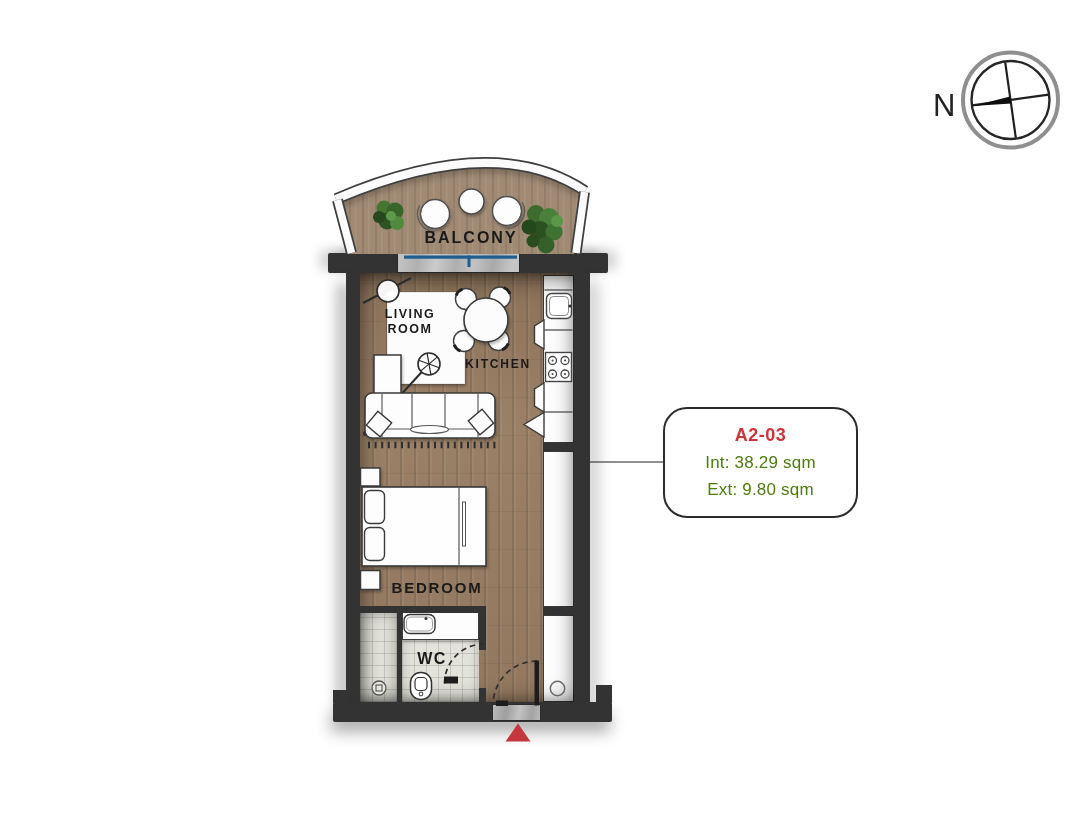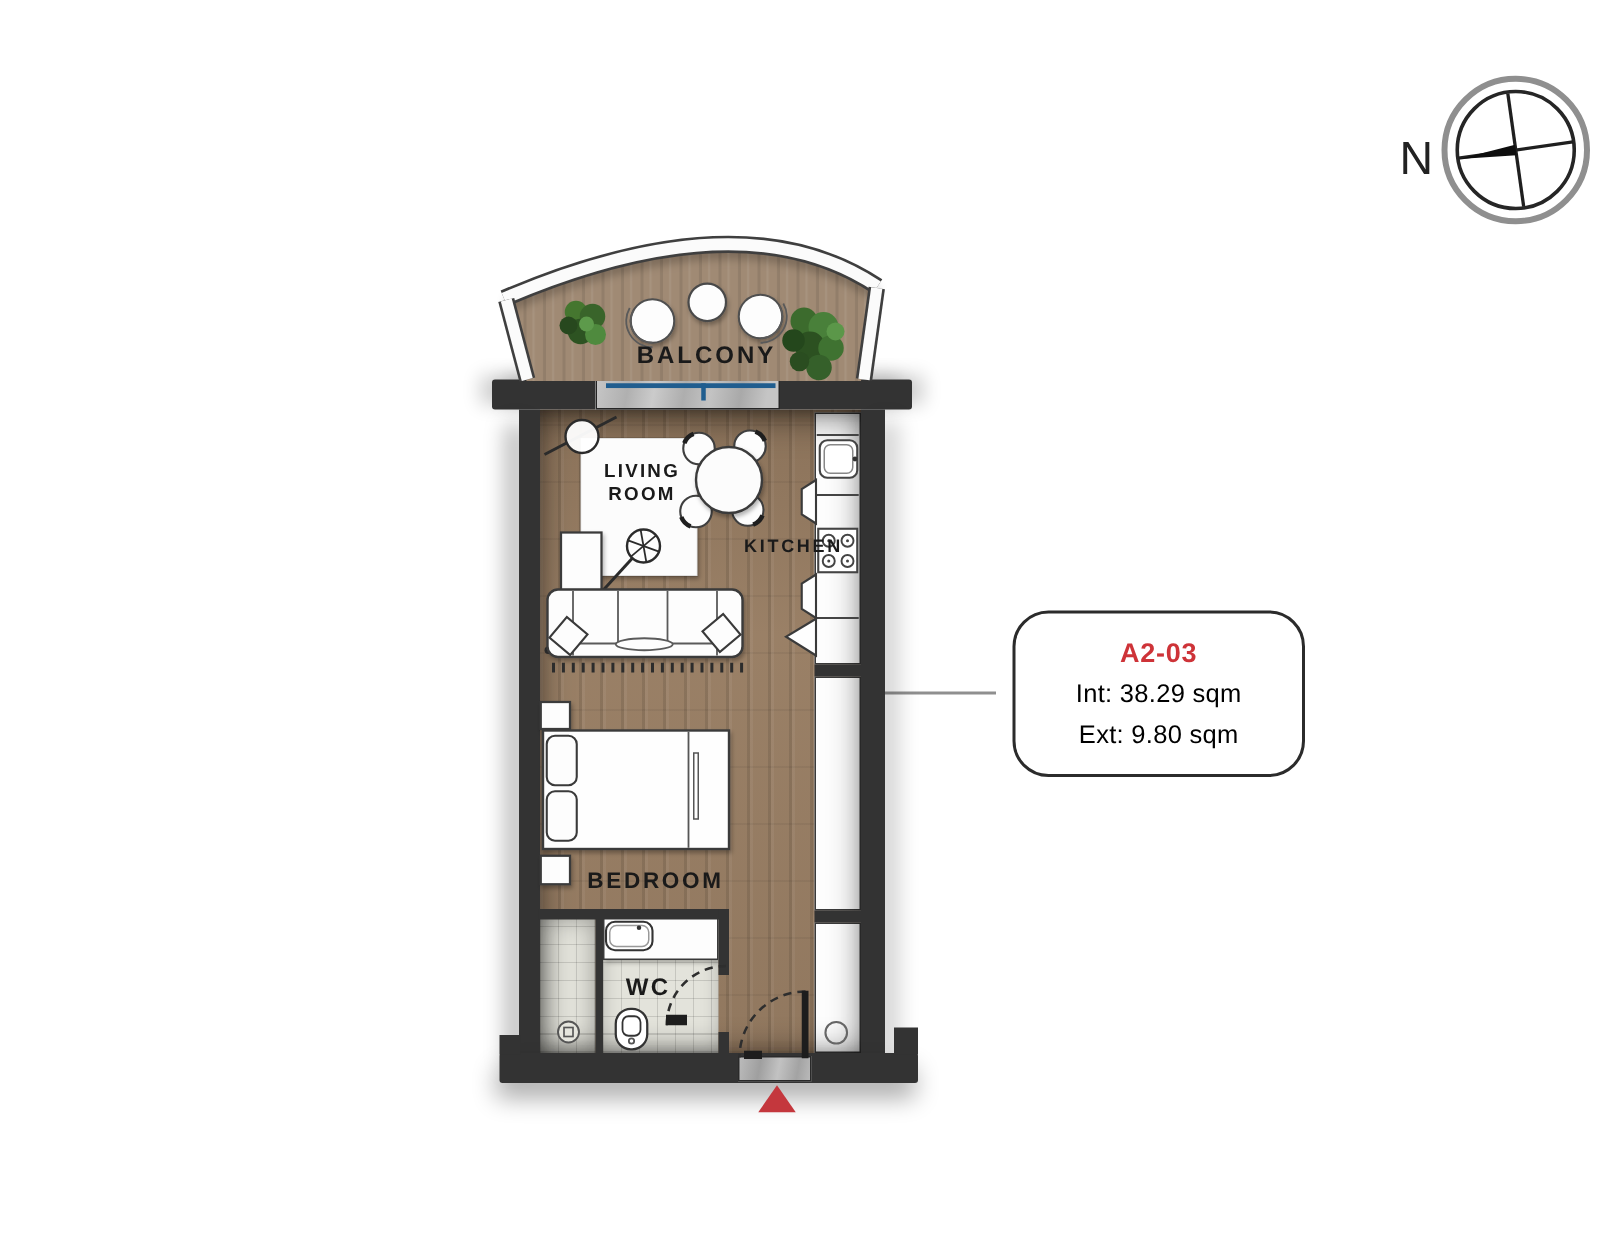--- a/index.html
+++ b/index.html
@@ -52,31 +52,31 @@
     box-shadow:inset 0 0 0 1px #262626;}
   #doormat{left:492px;top:704px;width:49px;height:17px;z-index:3;
     background:linear-gradient(100deg,#bdbdbd 0%,#9f9f9f 30%,#c2c2c2 55%,#a3a3a3 80%,#bcbcbc 100%);
     box-shadow:inset 0 0 0 1px #2a2a2a;}
   
   #furniture-svg{left:0;top:0;z-index:4;}
   #balcony-svg{left:0;top:0;z-index:5;}
   
   .label{position:absolute;z-index:6;font-weight:bold;color:#1a1a1a;text-align:center;}
   #lbl-balcony{left:419px;top:229px;width:104px;font-size:16px;letter-spacing:2px;}
-  #lbl-living{left:388px;top:307px;width:80px;font-size:12.5px;line-height:15px;letter-spacing:1.5px;}
-  #lbl-kitchen{left:479px;top:357px;width:100px;font-size:12px;letter-spacing:1.8px;white-space:nowrap;}
+  #lbl-living{left:370px;top:307px;width:80px;font-size:12.5px;line-height:15px;letter-spacing:1.5px;}
+  #lbl-kitchen{left:448px;top:357px;width:100px;font-size:12px;letter-spacing:1.8px;white-space:nowrap;}
   #lbl-bedroom{left:387px;top:579px;width:100px;font-size:15px;letter-spacing:1.8px;white-space:nowrap;}
   #lbl-wc{left:407px;top:650px;width:50px;font-size:16px;letter-spacing:1.5px;}
   
   #leader-line{left:589px;top:461px;width:75px;height:2px;background:#8f8f8f;z-index:1;}
   #unit-card{left:663px;top:407px;width:195px;height:111px;z-index:6;background:#ffffff;
     border:2px solid #2b2b2b;border-radius:24px;display:flex;flex-direction:column;
-    align-items:center;justify-content:center;gap:7px;box-sizing:border-box;margin-left:12px;}
+    align-items:center;justify-content:center;gap:7px;box-sizing:border-box;}
   #unit-card .card-title{color:#ce3338;font-weight:bold;font-size:18px;letter-spacing:0.5px;}
-  #unit-card .card-line{color:#000000;font-size:17px;letter-spacing:0.2px;}
+  #unit-card .card-line{color:#4d7c0f;font-size:17px;letter-spacing:0.2px;}
   
   #compass-svg{left:955px;top:45px;z-index:6;}
   #north-label{left:933px;top:88px;z-index:6;font-size:31px;color:#222222;}
 </style>
 </head>
 <body>
 
 <div id="stage">
 
   <div class="abs wood" id="floor-main"></div>

